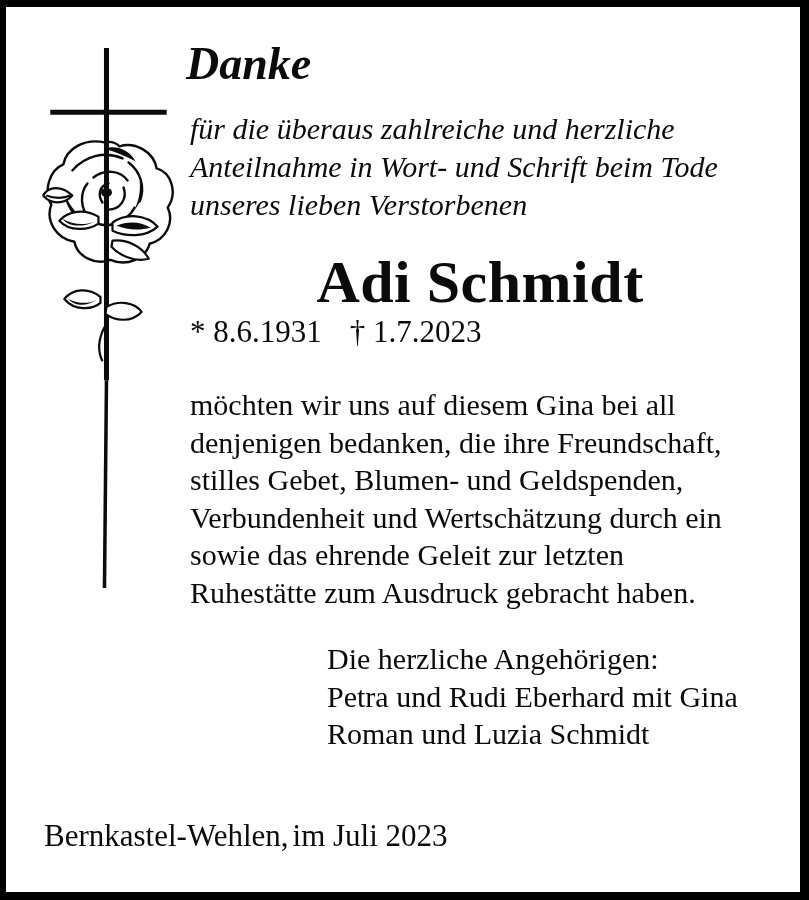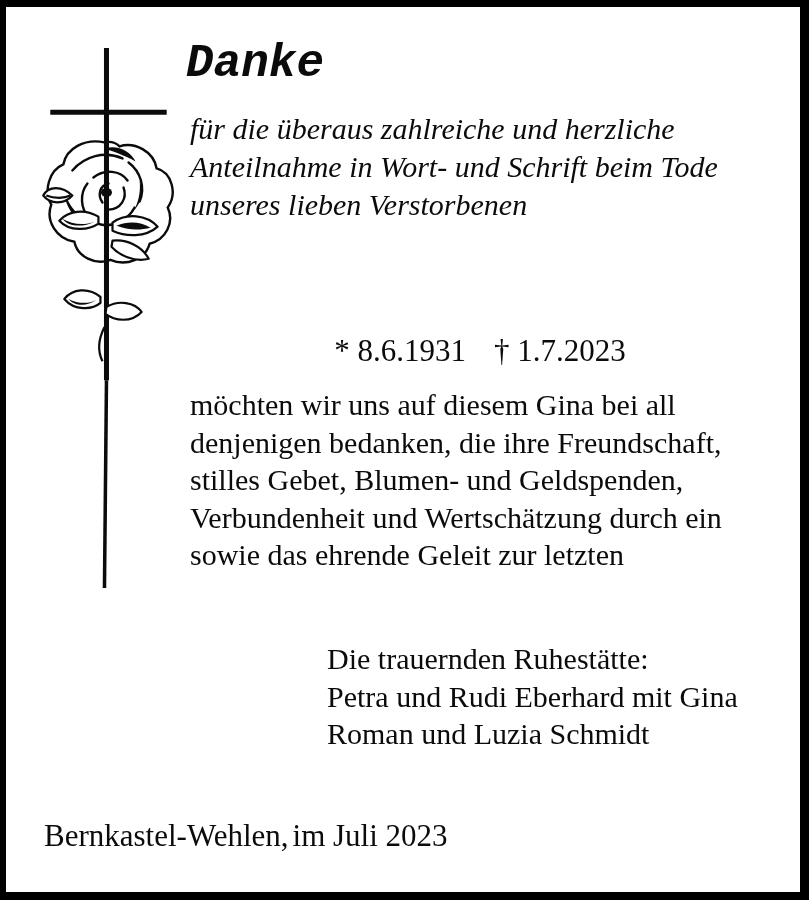--- a/index.html
+++ b/index.html
@@ -6,34 +6,34 @@
   .page {
     position:relative; width:809px; height:900px;
     background:#000; overflow:hidden;
     font-family:"Liberation Serif","DejaVu Serif",serif;
     color:#0b0b0b;
   }
   .sheet { position:absolute; left:6px; top:7px; width:794px; height:885px; background:#fff; }
   .layer { position:absolute; inset:0; }
   .heading {
     position:absolute; left:186px; top:38px;
-    font-size:46px; font-weight:700; font-style:italic; line-height:52px;font-family:Liberation Mono, monospace;
+    font-size:46px; font-weight:700; font-style:italic; line-height:52px;
   }
   .intro {
     position:absolute; left:190px; top:110px;
     font-size:30px; line-height:38px;font-style:italic;
   }
   .name-block {
     position:absolute; left:190px; top:250px; width:580px;
     text-align:center; font-size:60px; font-weight:700; line-height:64px;
     letter-spacing:0.5px;
   }
   .dates {
-    position:absolute; left:190px; top:332px; width:580px;
-    text-align:center; font-size:31px; line-height:38px;
+    position:absolute; left:190px; top:313px; width:580px;
+    text-align:left; font-size:31px; line-height:38px;
   }
   .dates .death { margin-left:28px; }
   .body-par {
     position:absolute; left:190px; top:386px;
     font-size:30px; line-height:37.5px;
   }
   .mourners {
     position:absolute; left:327px; top:640px;
     font-size:30px; line-height:37.5px;
   }
@@ -97,35 +97,37 @@
     </svg>
 
     <div class="heading">Danke</div>
 
     <div class="intro">
       <div>für die überaus zahlreiche und herzliche</div>
       <div>Anteilnahme in Wort- und Schrift beim Tode</div>
       <div>unseres lieben Verstorbenen</div>
     </div>
 
+    <div class="name-block">Adi Schmidt</div>
 
     <div class="dates">
       <span class="birth">* 8.6.1931</span><span class="death">† 1.7.2023</span>
     </div>
 
     <div class="body-par">
       <div>möchten wir uns auf diesem Gina bei all</div>
       <div>denjenigen bedanken, die ihre Freundschaft,</div>
       <div>stilles Gebet, Blumen- und Geldspenden,</div>
       <div>Verbundenheit und Wertschätzung durch ein</div>
       <div>sowie das ehrende Geleit zur letzten</div>
+      <div>Ruhestätte zum Ausdruck gebracht haben.</div>
     </div>
 
     <div class="mourners">
-      <div>Die trauernden Ruhestätte:</div>
+      <div>Die herzliche Angehörigen:</div>
       <div>Petra und Rudi Eberhard mit Gina</div>
       <div>Roman und Luzia Schmidt</div>
     </div>
 
     <div class="footer">
       <span class="place">Bernkastel-Wehlen,</span><span class="date">im Juli 2023</span>
     </div>
   </div>
 </div>
 

